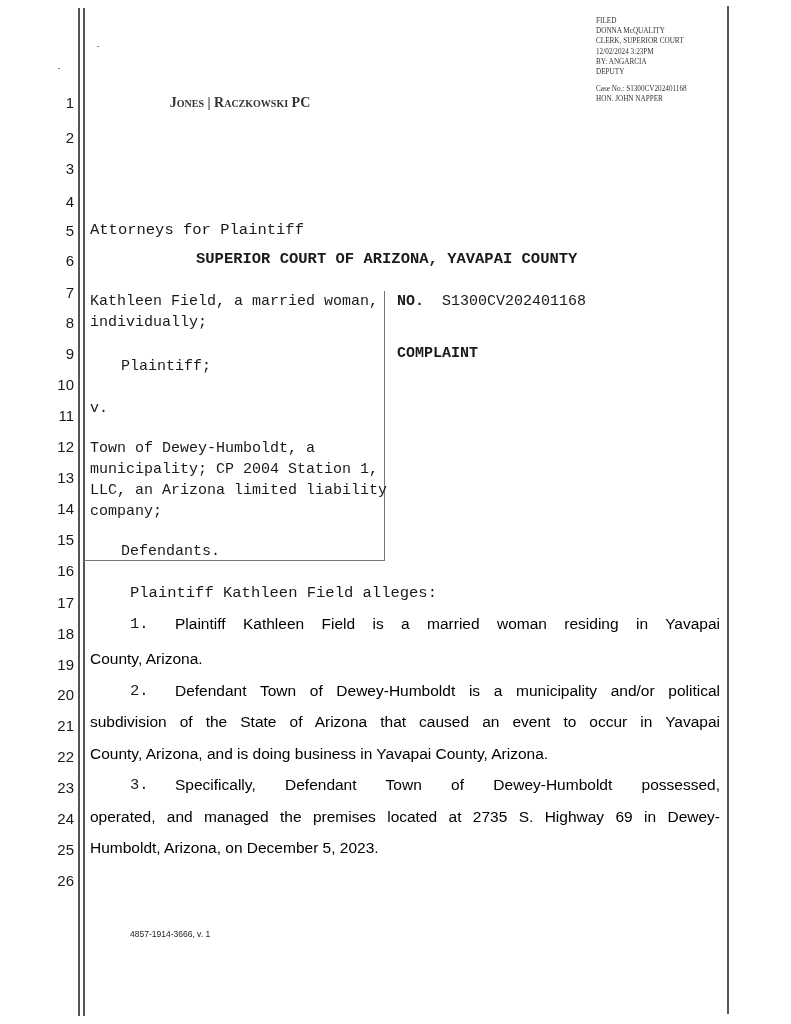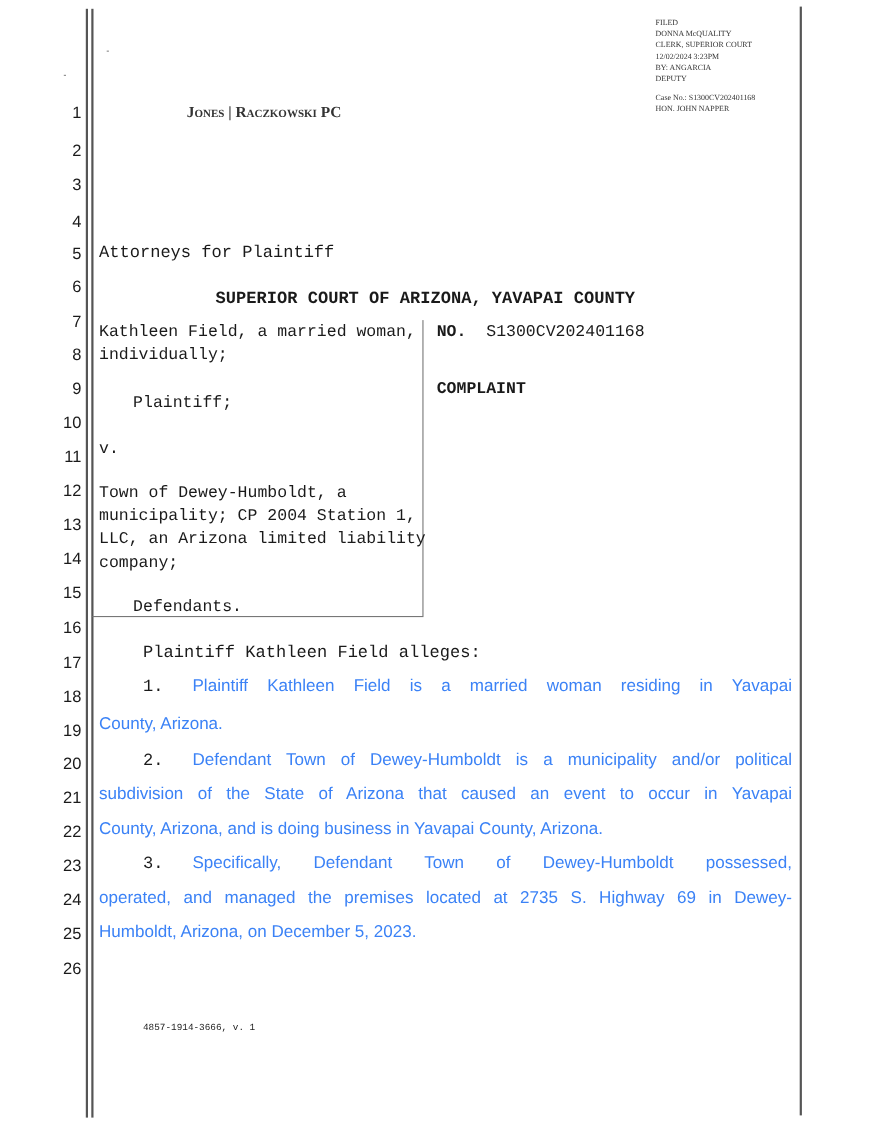--- a/index.html
+++ b/index.html
@@ -19,24 +19,24 @@
   
   .atty { position:absolute; left:100px; top:94px; width:280px; text-align:center;
           font-family:"Liberation Serif", serif; font-size:13.5px; line-height:17.5px; color:#333; }
   .atty .firm { font-weight:bold; font-variant:small-caps; font-size:14px; }
   .atty .email { text-decoration:underline; }
 
   .txt { position:absolute; font-family:Liberation Mono, monospace; font-size:15px; color:#1a1a1a; white-space:nowrap; }
   .bold { font-weight:bold; }
 
   .body-line { position:absolute; left:90px; width:630px; font-family:"Liberation Sans", sans-serif;
-               font-size:15.5px; color:#3b82f6; white-space:nowrap; }
+               font-size:15.5px; color:#000000; white-space:nowrap; }
   .justify { text-align:justify; text-align-last:justify; }
 
-  .footer { position:absolute; left:130px; top:929px; font-family:Liberation Mono, monospace; font-size:8.5px; color:#222; }
+  .footer { position:absolute; left:130px; top:929px; font-family:Liberation Sans, sans-serif; font-size:8.5px; color:#222; }
   .speck { position:absolute; width:2px; height:1px; background:#888; }
 </style>
 </head>
 <body>
 
 <div class="rule" style="left:78px; top:8px; width:1.5px; height:1008px;"></div>
 <div class="rule" style="left:83px; top:8px; width:1.5px; height:1008px;"></div>
 <div class="rule" style="left:727px; top:6px; width:1.5px; height:1008px;"></div>
 
 <div class="speck" style="left:97px; top:46px;"></div>
@@ -82,21 +82,21 @@
   <div class="ln" style="top:841px">25</div>
   <div class="ln" style="top:872px">26</div>
 </div>
 
 <div class="atty">
   <div class="firm">Jones | Raczkowski PC</div>
 </div>
 
 <div class="txt" style="left:90px; top:221px; font-size:15.5px;">Attorneys for Plaintiff</div>
 
-<div class="txt bold" style="left:196px; top:262px; font-size:15.5px;">SUPERIOR COURT OF ARIZONA, YAVAPAI COUNTY</div>
+<div class="txt bold" style="left:196px; top:250px; font-size:15.5px;">SUPERIOR COURT OF ARIZONA, YAVAPAI COUNTY</div>
 
 <div class="rule" style="left:384px; top:291px; width:1.2px; height:269px; background:#777;"></div>
 <div class="rule" style="left:84px; top:560px; width:301px; height:1.2px; background:#777;"></div>
 
 <div class="txt" style="left:90px; top:293px;">Kathleen Field, a married woman,</div>
 <div class="txt" style="left:90px; top:314px;">individually;</div>
 <div class="txt" style="left:121px; top:358px;">Plaintiff;</div>
 <div class="txt" style="left:90px; top:400px;">v.</div>
 <div class="txt" style="left:90px; top:440px;">Town of Dewey-Humboldt, a</div>
 <div class="txt" style="left:90px; top:461px;">municipality; CP 2004 Station 1,</div>

